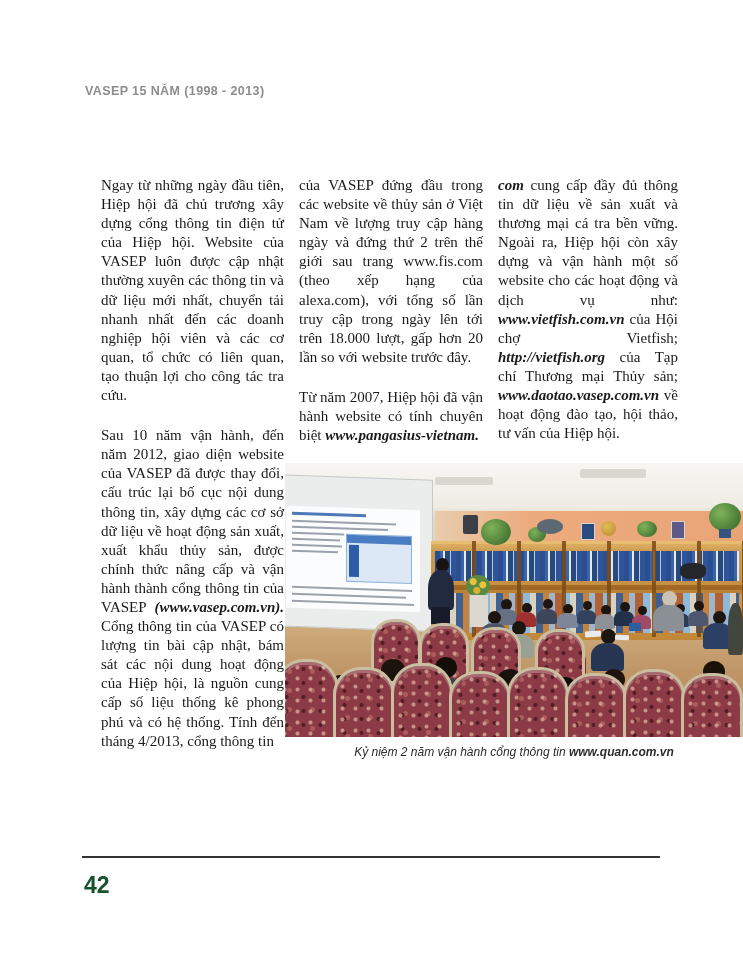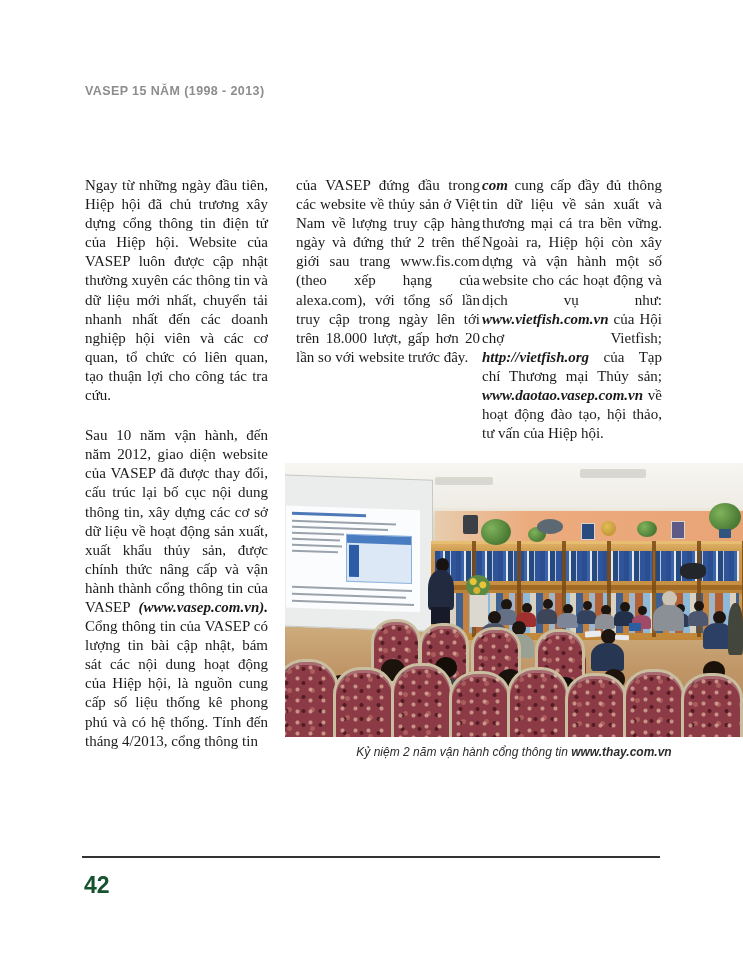--- a/index.html
+++ b/index.html
@@ -5,23 +5,23 @@
   html,body{margin:0;padding:0;background:#ffffff;}
   body{width:743px;height:961px;position:relative;overflow:hidden;
        font-family:"Liberation Serif","DejaVu Serif",serif;}
   .page{position:absolute;left:0;top:0;width:589px;height:961px;background:#ffffff;}
 
   .header{position:absolute;left:85px;top:84px;
           font-family:"Liberation Sans","DejaVu Sans",sans-serif;
           font-size:12.5px;font-weight:600;letter-spacing:.4px;color:#8d8d8d;}
 
   .col{position:absolute;top:176px;font-size:15px;line-height:19.1px;
-       text-align:justify;color:#1a1a1a;}
+       text-align:justify;color:#1a1a1a;margin-left:16px;}
   .col1{left:85px;width:183px;}
-  .col2{left:296px;width:184px;}
+  .col2{left:283px;width:184px;}
   .col3{left:482px;width:180px;}
   .para{margin:0 0 21px 0;}
   .bi{font-weight:bold;font-style:italic;}
   .b{font-weight:bold;}
 
   
   .photo{position:absolute;left:285px;top:463px;width:458px;height:274px;overflow:hidden;
     background:linear-gradient(180deg,#f7f6f2 0%,#efece5 16%,#e7dcc8 19%,#ddcba9 40%,#cfae7f 58%,#bf9566 76%,#b28a5e 100%);}
   .photo *{position:absolute;}
   .lightbar{background:#d8d8d1;border-radius:2px;}
@@ -67,20 +67,21 @@
 <div class="page">
 
   <div class="header">VASEP 15 NĂM (1998 - 2013)</div>
 
   <div class="col col1">
       <p class="para"><span>Ngay từ những ngày đầu tiên, Hiệp hội đã chủ trương xây dựng cổng thông tin điện tử của Hiệp hội. Website của VASEP luôn được cập nhật thường xuyên các thông tin và dữ liệu mới nhất, chuyển tải nhanh nhất đến các doanh nghiệp hội viên và các cơ quan, tổ chức có liên quan, tạo thuận lợi cho công tác tra cứu.</span></p>
       <p class="para"><span>Sau 10 năm vận hành, đến năm 2012, giao diện website của VASEP đã được thay đổi, cấu trúc lại bố cục nội dung thông tin, xây dựng các cơ sở dữ liệu về hoạt động sản xuất, xuất khẩu thủy sản, được chính thức nâng cấp và vận hành thành cổng thông tin của VASEP </span><span class="bi">(www.vasep.com.vn).</span><span> Cổng thông tin của VASEP có lượng tin bài cập nhật, bám sát các nội dung hoạt động của Hiệp hội, là nguồn cung cấp số liệu thống kê phong phú và có hệ thống. Tính đến tháng 4/2013, cổng thông tin</span></p>
     </div>
   <div class="col col2">
       <p class="para"><span>của VASEP đứng đầu trong các website về thủy sản ở Việt Nam về lượng truy cập hàng ngày và đứng thứ 2 trên thế giới sau trang www.fis.com (theo xếp hạng của alexa.com), với tổng số lần truy cập trong ngày lên tới trên 18.000 lượt, gấp hơn 20 lần so với website trước đây.</span></p>
+      <p class="para"><span>Từ năm 2007, Hiệp hội đã vận hành website có tính chuyên biệt </span><span class="bi">www.pangasius-vietnam.</span></p>
     </div>
   <div class="col col3">
       <p class="para"><span class="bi">com</span><span> cung cấp đầy đủ thông tin dữ liệu về sản xuất và thương mại cá tra bền vững. Ngoài ra, Hiệp hội còn xây dựng và vận hành một số website cho các hoạt động và dịch vụ như: </span><span class="bi">www.vietfish.com.vn</span><span> của Hội chợ Vietfish; </span><span class="bi">http://vietfish.org</span><span> của Tạp chí Thương mại Thủy sản; </span><span class="bi">www.daotao.vasep.com.vn</span><span> về hoạt động đào tạo, hội thảo, tư vấn của Hiệp hội.</span></p>
     </div>
 
   <div class="photo" aria-label="Hội thảo trong phòng họp: màn chiếu website, diễn giả đứng trình bày, khán giả ngồi trên ghế bọc vải hoa đỏ, kệ sách gỗ với sách xanh và cây cảnh">
 
     <div class="lightbar" style="left:150px;top:14px;width:58px;height:8px;"></div>
     <div class="lightbar" style="left:295px;top:6px;width:66px;height:9px;"></div>
 
@@ -196,18 +197,18 @@
     <div class="chair" style="left:-10px;top:196px;width:58px;height:78px;"></div>
     <div class="chair" style="left:48px;top:204px;width:56px;height:70px;"></div>
     <div class="chair" style="left:106px;top:200px;width:56px;height:74px;"></div>
     <div class="chair" style="left:164px;top:208px;width:56px;height:66px;"></div>
     <div class="chair" style="left:222px;top:204px;width:56px;height:70px;"></div>
     <div class="chair" style="left:280px;top:210px;width:56px;height:64px;"></div>
     <div class="chair" style="left:338px;top:206px;width:56px;height:68px;"></div>
     <div class="chair" style="left:396px;top:210px;width:56px;height:64px;"></div>
   </div>
 
-  <div class="caption"><span>Kỷ niệm 2 năm vận hành cổng thông tin </span><span class="b">www.thay.com.vn</span></div>
+  <div class="caption"><span>Kỷ niệm 2 năm vận hành cổng thông tin </span><span class="b">www.quan.com.vn</span></div>
 
   <div class="rule"></div>
   <div class="pagenum">42</div>
 
 </div>
 
 </body></html>

